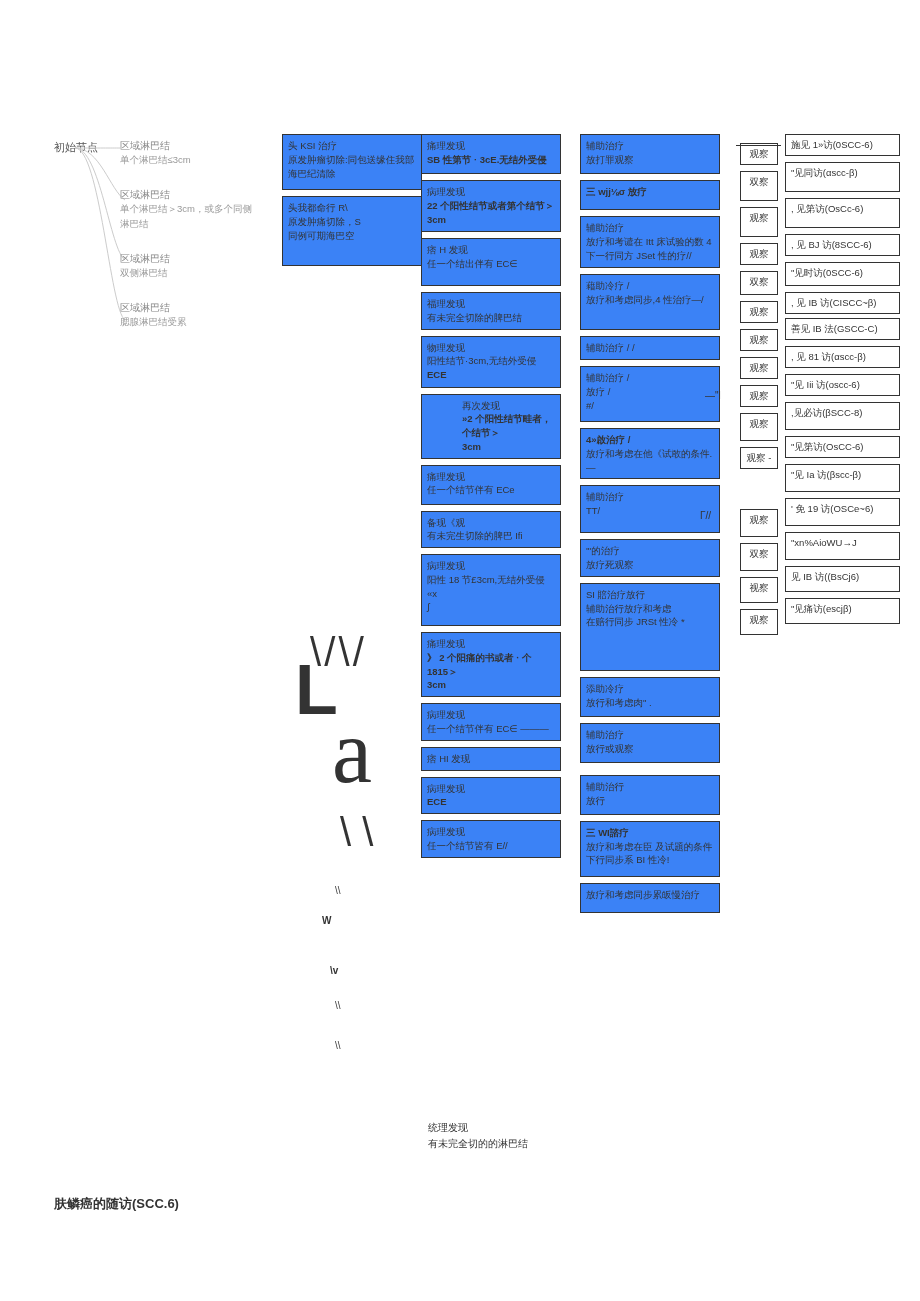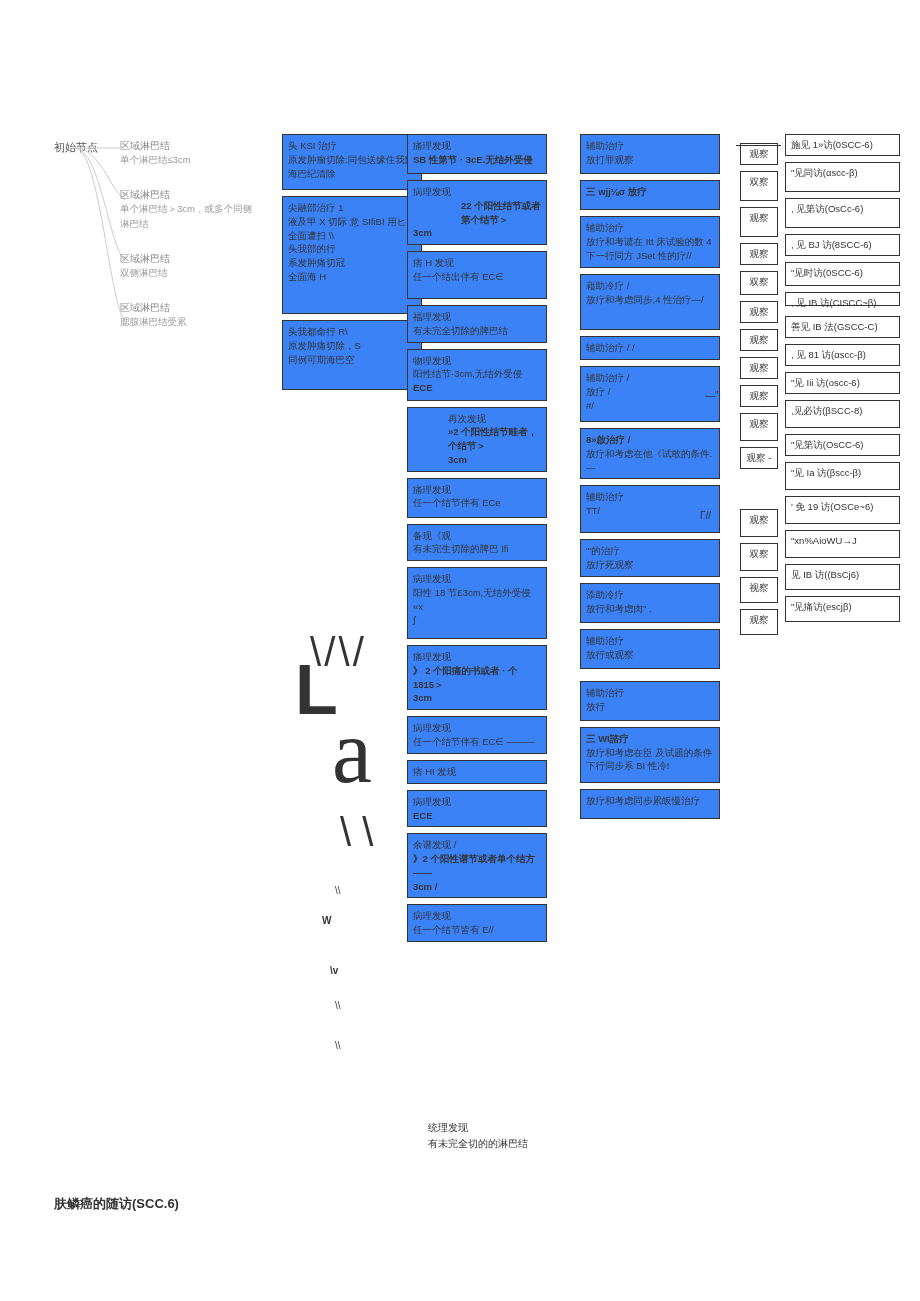--- a/index.html
+++ b/index.html
@@ -48,21 +48,21 @@
     top: 140px;
     width: 80px;
     height: 220px;
     pointer-events: none;
   }
   .col {
     position: absolute;
     width: 140px;
   }
   .col.c2 { left: 282px; }
-  .col.c3 { left: 407px; }
+  .col.c3 { left: 421px; }
   .col.c4 { left: 580px; }
   .col.c5 { left: 740px; width: 38px; margin-top: 9px; }
   .col.c6 { left: 785px; width: 115px; }
 
   .box {
     border: 1px solid #333;
     padding: 4px 5px;
     margin-bottom: 6px;
     font-size: 9.5px;
     line-height: 1.45;
@@ -157,45 +157,37 @@
   <div class="tiny-label" style="left:335px; top:885px;">\\</div>
   <div class="tiny-label" style="left:335px; top:1000px;">\\</div>
   <div class="tiny-label" style="left:335px; top:1040px;">\\</div>
 
   <div class="col c2" style="top:134px;">
     <div class="box" style="height:56px;">
       <div>头 KSI 治疗</div>
       <div>原发肿瘤切除:同包送缘住我部</div>
       <div>海巴纪清除</div>
     </div>
-    <div class="box" style="height:118px;">
-      <div>尖融部治疗 1</div>
-      <div></div>
-      <div>液及甲 X 切际 意 SIfiBI 用ヒk 全面遭扫            \\</div>
-      <div>头我部的行</div>
-      <div>系发肿痛切冠</div>
-      <div>全面海 H</div>
-    </div>
     <div class="box" style="height:70px;">
       <div>头我都命行                 R\</div>
       <div>原发肿痛切除，S</div>
       <div></div>
       <div>同例可期海巴空</div>
     </div>
   </div>
   <div class="tiny-label" style="left:420px; top:487px;">ト</div>
 
   <div class="col c3" style="top:134px;" id="col3">
       <div class="box" style="min-height: 40px;">
         <div>痛理发现</div>
         <div style="font-weight: bold;">SB 性第节 · 3cE.无结外受侵</div>
       </div>
       <div class="box" style="min-height: 52px;">
         <div>病理发现</div>
-        <div style="font-weight: bold; margin-left: 48px;">22 个阳性结节或者第个结节＞</div>
+        <div style="font-weight: bold;">22 个阳性结节或者第个结节＞</div>
         <div style="font-weight: bold;">3cm</div>
       </div>
       <div class="box" style="min-height: 48px;">
         <div>痞 H 发现</div>
         <div></div>
         <div>任一个结出伴有 EC∈</div>
       </div>
       <div class="box" style="min-height: 36px;">
         <div>福理发现</div>
         <div>有未完全切除的脾巴结</div>
@@ -233,25 +225,20 @@
         <div>病理发现</div>
         <div>任一个结节伴有 EC∈ ———</div>
       </div>
       <div class="box" style="min-height: 24px;">
         <div>痞 HI 发现</div>
       </div>
       <div class="box" style="min-height: 36px;">
         <div>病理发现</div>
         <div style="font-weight: bold;">ECE</div>
       </div>
-      <div class="box" style="min-height: 56px;">
-        <div>余谱发现                  /</div>
-        <div style="font-weight: bold;">》2 个阳性谱节或者单个结方——</div>
-        <div style="font-weight: bold;">3cm          /</div>
-      </div>
       <div class="box" style="min-height: 36px;">
         <div>病理发现</div>
         <div>任一个结节皆有 E//</div>
       </div>
     </div>
 
   <div class="tiny-label" style="left:582px; top:400px; font-size:14px; font-weight:bold; border-top:1px solid #333; padding-top:2px;">Siffaan//</div>
 
   <div class="col c4" style="top:134px;" id="col4">
       <div class="box" style="min-height: 40px;">
@@ -272,31 +259,37 @@
       </div>
       <div class="box" style="min-height: 24px;">
         <div>辅助治疗              /        /</div>
       </div>
       <div class="box" style="min-height: 56px;">
         <div>辅助治疗             /</div>
         <div>放疗              /</div>
         <div>                  #/</div>
       </div>
       <div class="box" style="min-height: 40px;">
-        <div style="font-weight: bold;">8»啟治疗                                   /</div>
+        <div style="font-weight: bold;">4»啟治疗                                   /</div>
         <div>放疗和考虑在他《试敢的条件.—</div>
       </div>
       <div class="box" style="min-height: 48px;">
         <div>辅助治疗</div>
         <div></div>
         <div>                       TT/</div>
       </div>
       <div class="box" style="min-height: 36px;">
         <div>'"的治疗</div>
         <div>放疗死观察</div>
+      </div>
+      <div class="box" style="min-height: 88px;">
+        <div>SI 賠治疗放行</div>
+        <div></div>
+        <div>辅助治行放疗和考虑</div>
+        <div>在赔行同步 JRSt 性冷            *</div>
       </div>
       <div class="box" style="min-height: 40px;">
         <div>添助冷疗</div>
         <div>放行和考虑肉"   .</div>
       </div>
       <div class="box" style="min-height: 40px;">
         <div>辅助治疗</div>
         <div>放行或观察</div>
       </div>
       <div class="box" style="min-height: 40px; margin-top: 12px;">
@@ -332,21 +325,21 @@
       <div class="obs" style="height: 26px; margin-bottom: 6px;">视察</div>
       <div class="obs" style="height: 26px; margin-bottom: 6px;">观察</div>
     </div>
 
   <div class="col c6" style="top:134px;" id="col6">
       <div class="ref" style="height: 22px; margin-bottom: 6px;">施见 1»访(0SCC-6)</div>
       <div class="ref" style="height: 30px; margin-bottom: 6px;">"见同访(αscc-β)</div>
       <div class="ref" style="height: 30px; margin-bottom: 6px;">, 见第访(OsCc-6)</div>
       <div class="ref" style="height: 22px; margin-bottom: 6px;">, 见 BJ 访(8SCC-6)</div>
       <div class="ref" style="height: 24px; margin-bottom: 6px;">"见时访(0SCC-6)</div>
-      <div class="ref" style="height: 14px; margin-bottom: 10px;">, 见 IB 访(CISCC~β)</div>
+      <div class="ref" style="height: 22px; margin-bottom: 4px;">, 见 IB 访(CISCC~β)</div>
       <div class="ref" style="height: 22px; margin-bottom: 6px;">善见 IB 法(GSCC-C)</div>
       <div class="ref" style="height: 22px; margin-bottom: 6px;">, 见 81 访(αscc-β)</div>
       <div class="ref" style="height: 22px; margin-bottom: 6px;">"见 Iii 访(oscc-6)</div>
       <div class="ref" style="height: 28px; margin-bottom: 6px;">,见必访(βSCC-8)</div>
       <div class="ref" style="height: 22px; margin-bottom: 6px;">"见第访(OsCC-6)</div>
       <div class="ref" style="height: 28px; margin-bottom: 6px;">"见 Ia 访(βscc-β)</div>
       <div class="ref" style="height: 28px; margin-bottom: 6px;">' 免 19 访(OSCe~6)</div>
       <div class="ref" style="height: 28px; margin-bottom: 6px;">"xn%AioWU→J</div>
       <div class="ref" style="height: 26px; margin-bottom: 6px;">见 IB 访((BsCj6)</div>
       <div class="ref" style="height: 26px; margin-bottom: 6px;">"见痛访(escjβ)</div>

